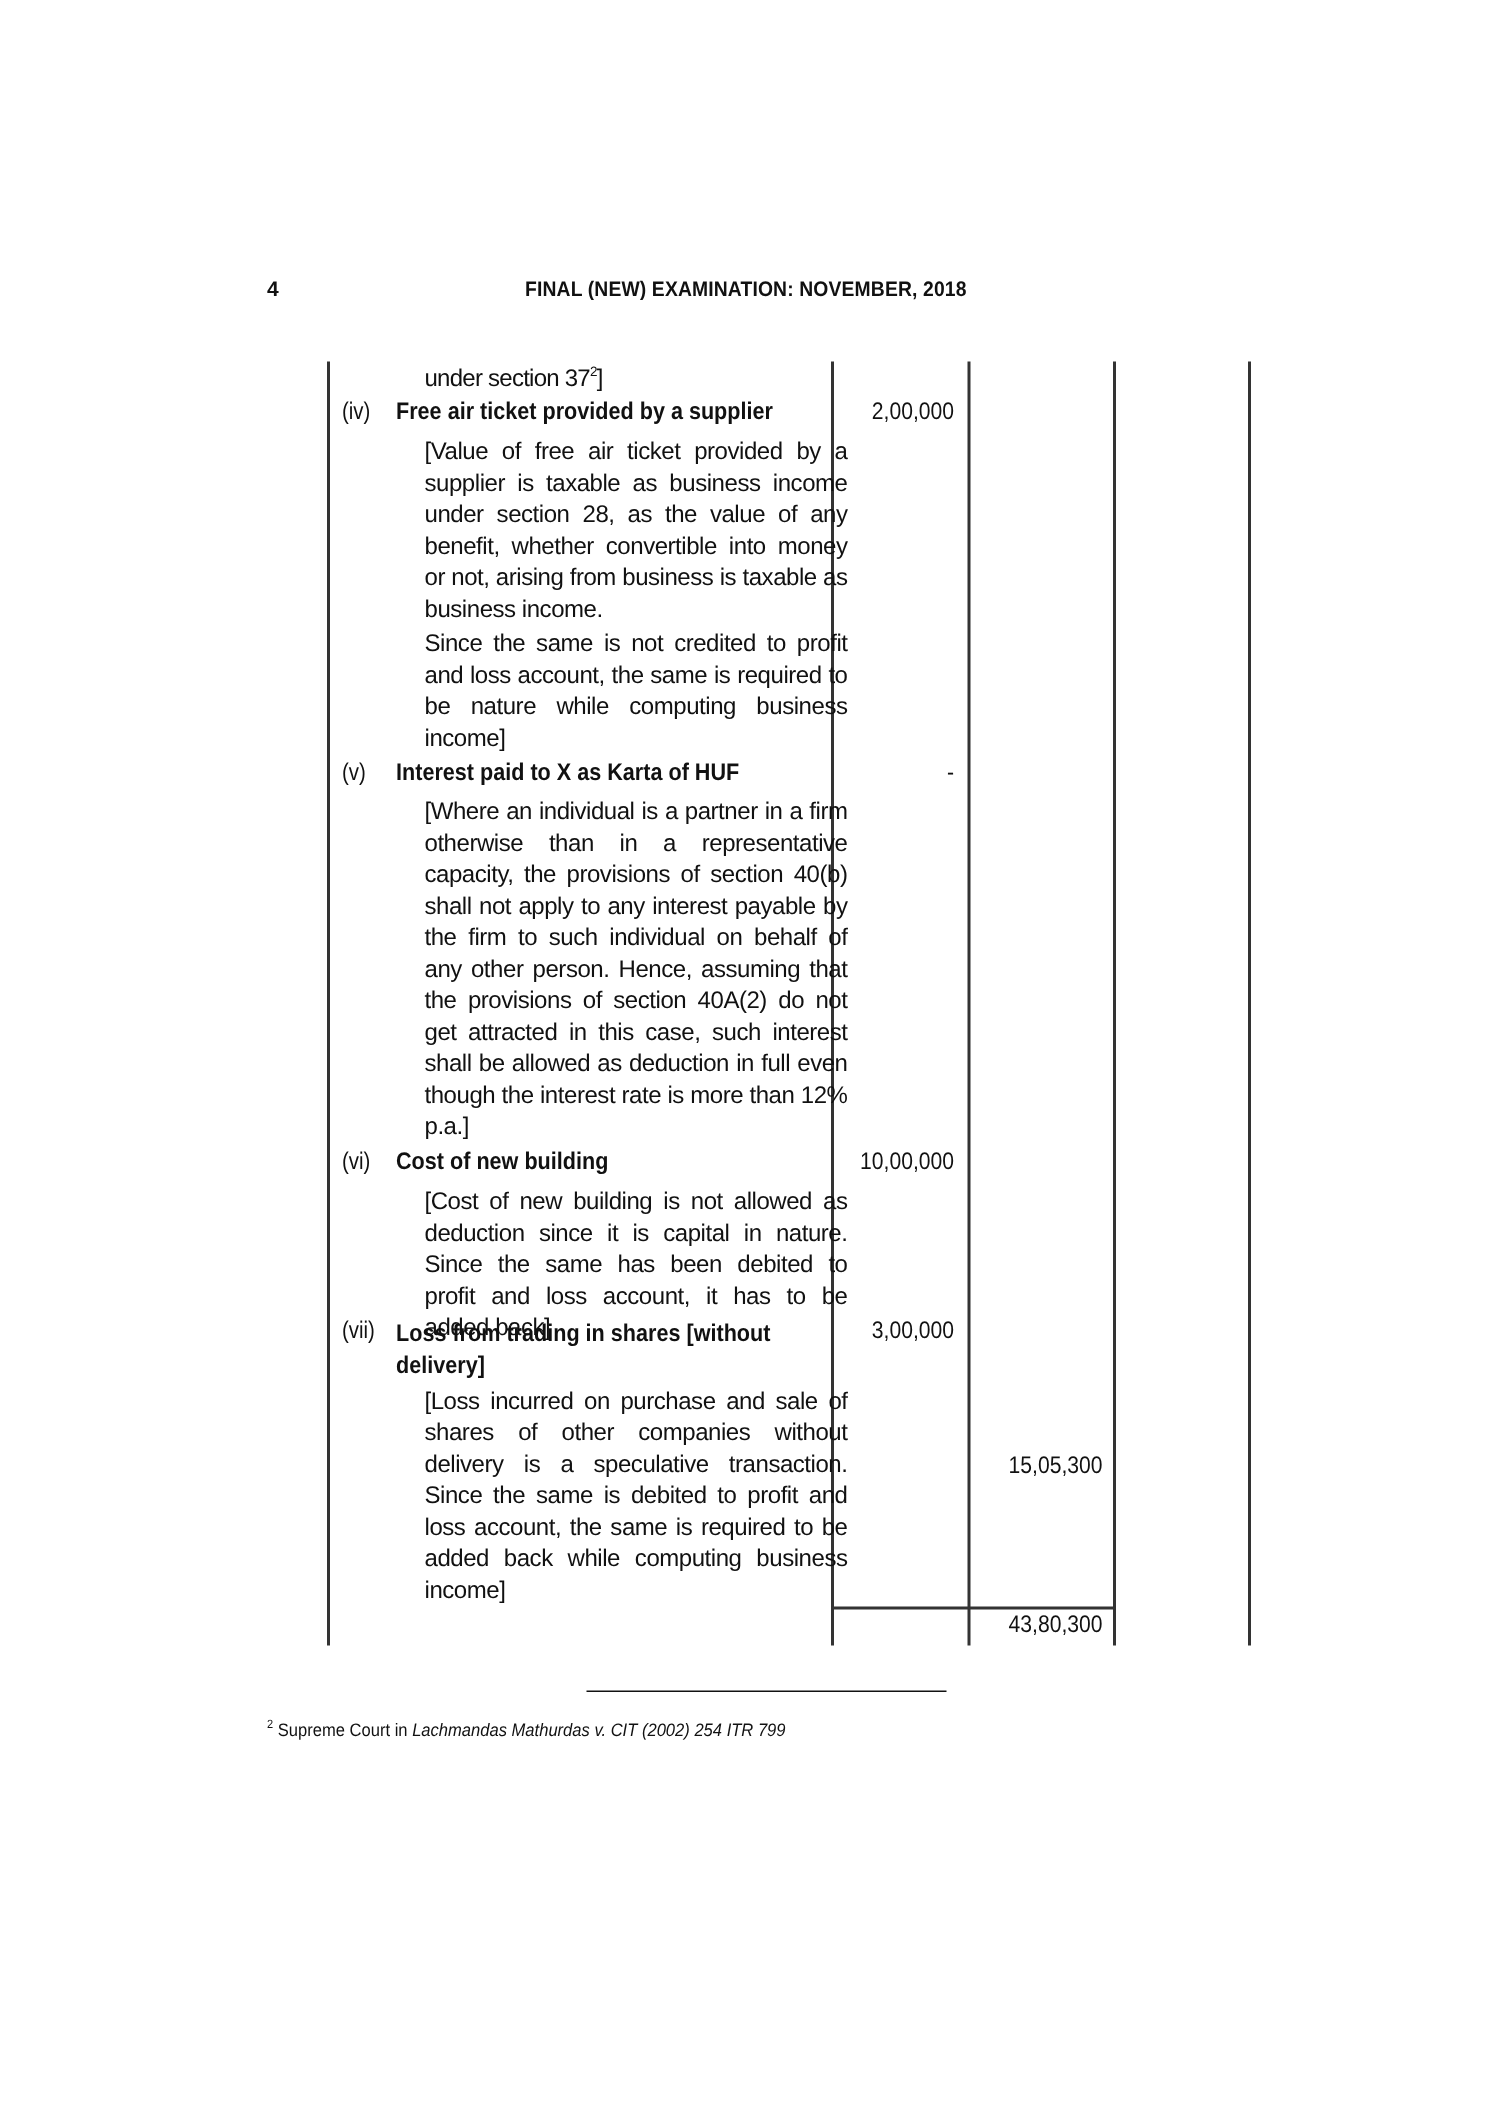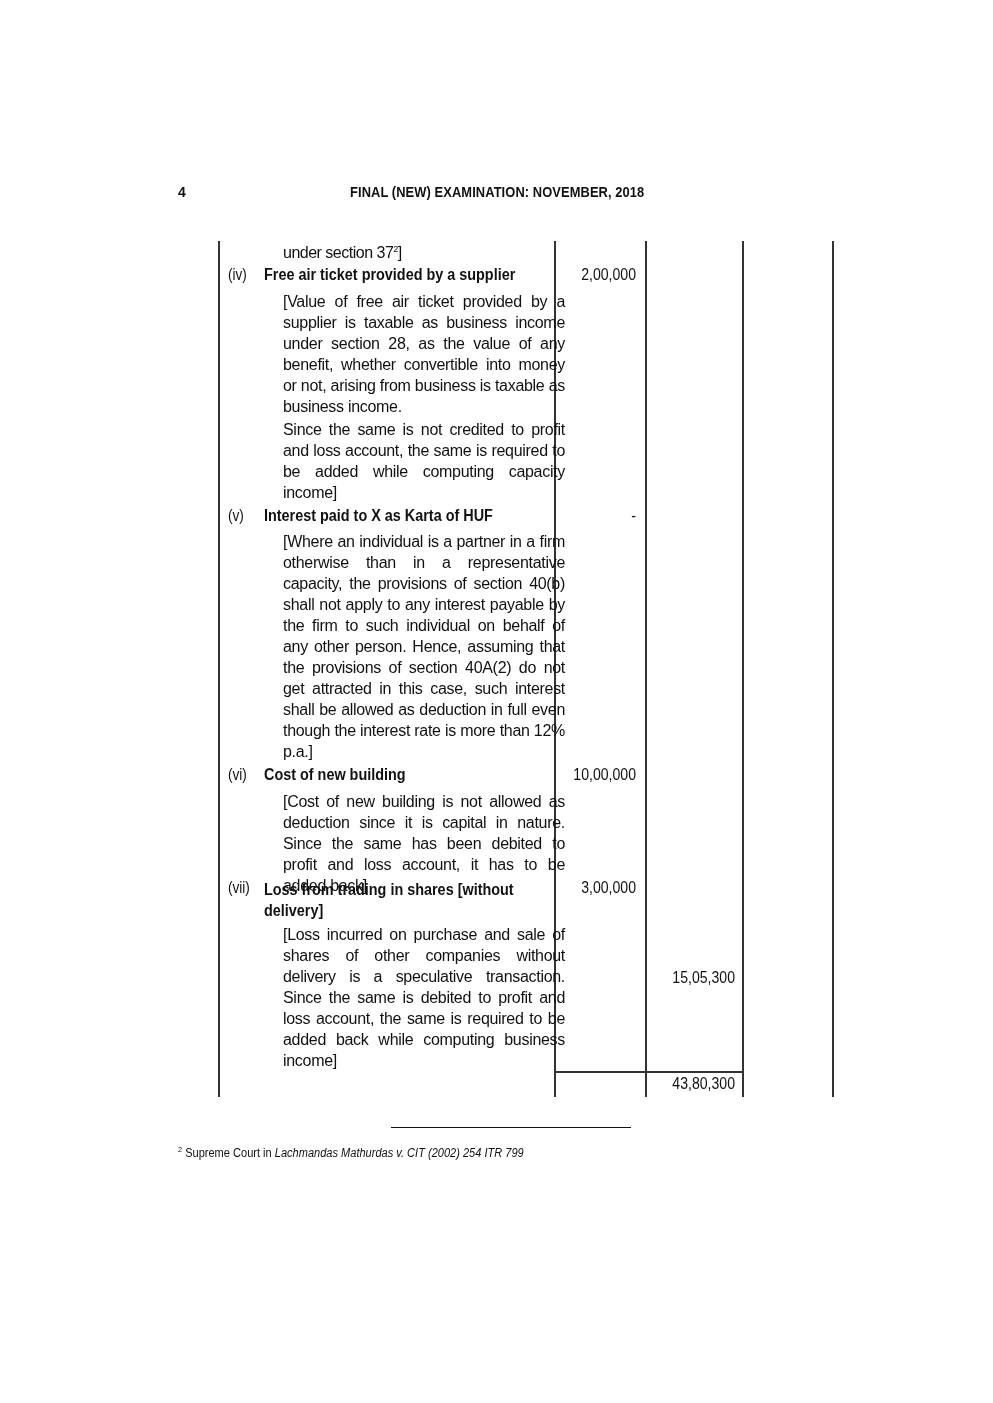--- a/index.html
+++ b/index.html
@@ -53,21 +53,21 @@
 
   <div class="row" style="top:266px;">
     <span class="num">(iv)</span>
     <span class="item-title">Free air ticket provided by a supplier</span>
   </div>
   <div class="amt c2" style="top:266px;">2,00,000</div>
   <div class="row" style="top:291px;">
     <div class="para">[Value of free air ticket provided by a supplier is taxable as business income under section 28, as the value of any benefit, whether convertible into money or not, arising from business is taxable as business income.</div>
   </div>
   <div class="row" style="top:419px;">
-    <div class="para">Since the same is not credited to profit and loss account, the same is required to be added while computing capacity income]</div>
+    <div class="para">Since the same is not credited to profit and loss account, the same is required to be nature while computing business income]</div>
   </div>
 
   <div class="row" style="top:507px;">
     <span class="num">(v)</span>
     <span class="item-title">Interest paid to X as Karta of HUF</span>
   </div>
   <div class="amt c2" style="top:507px;">-</div>
   <div class="row" style="top:531px;">
     <div class="para">[Where an individual is a partner in a firm otherwise than in a representative capacity, the provisions of section 40(b) shall not apply to any interest payable by the firm to such individual on behalf of any other person. Hence, assuming that the provisions of section 40A(2) do not get attracted in this case, such interest shall be allowed as deduction in full even though the interest rate is more than 12% p.a.]</div>
   </div>

